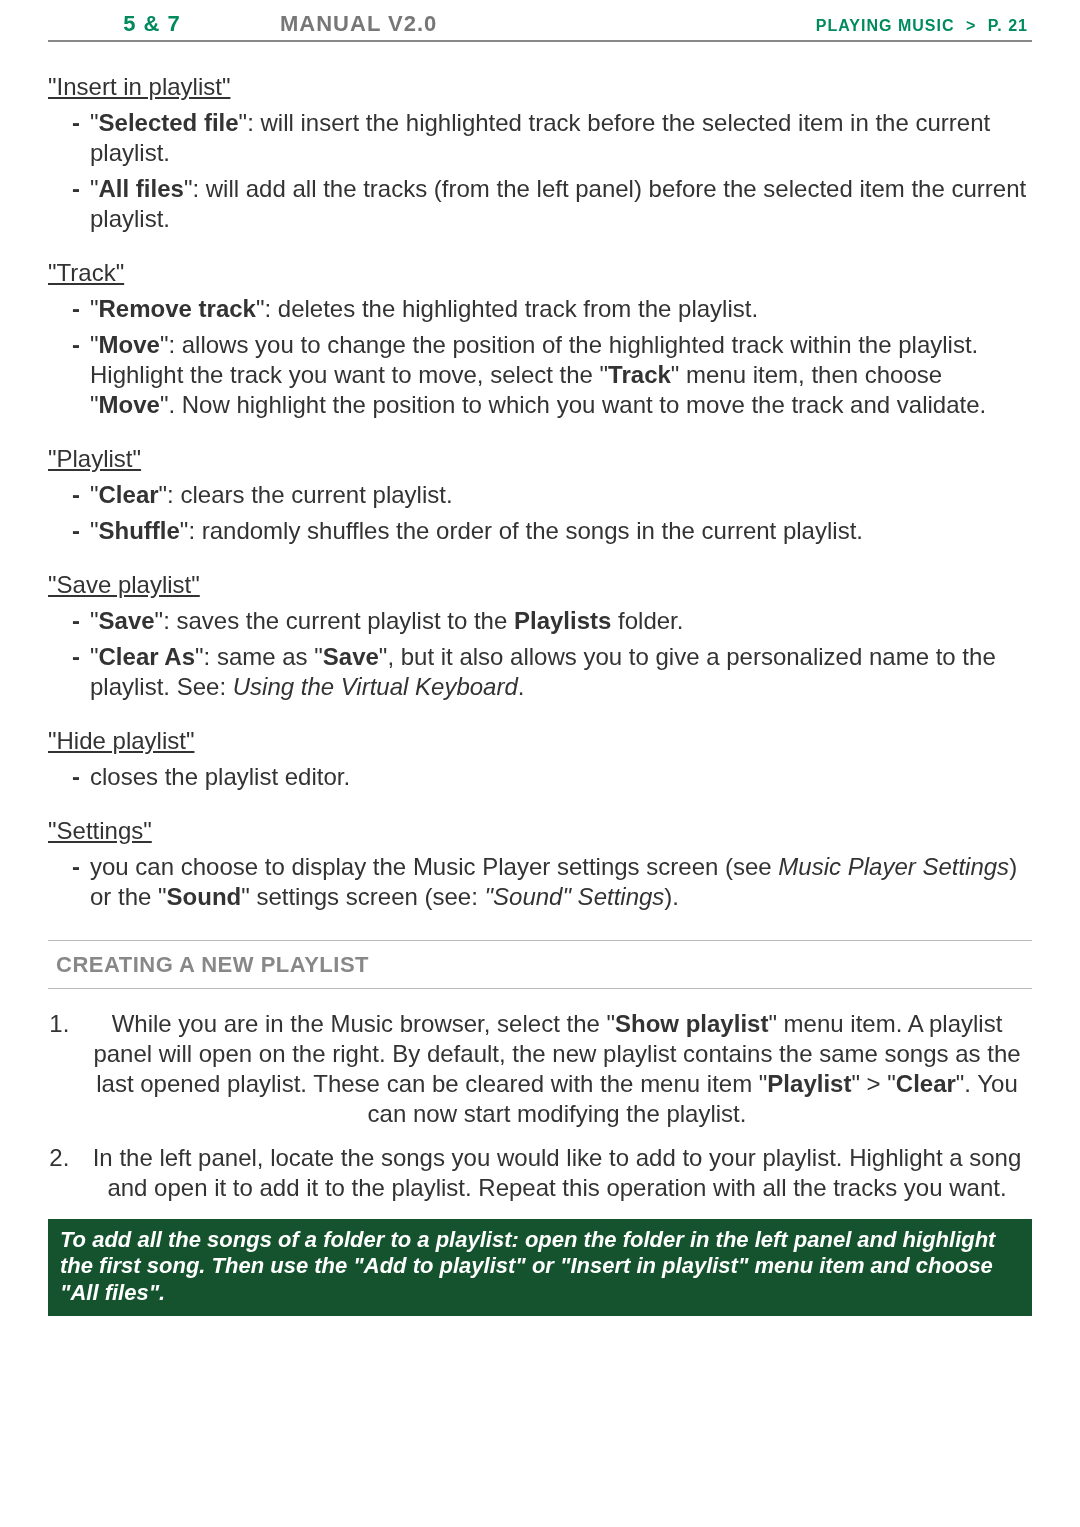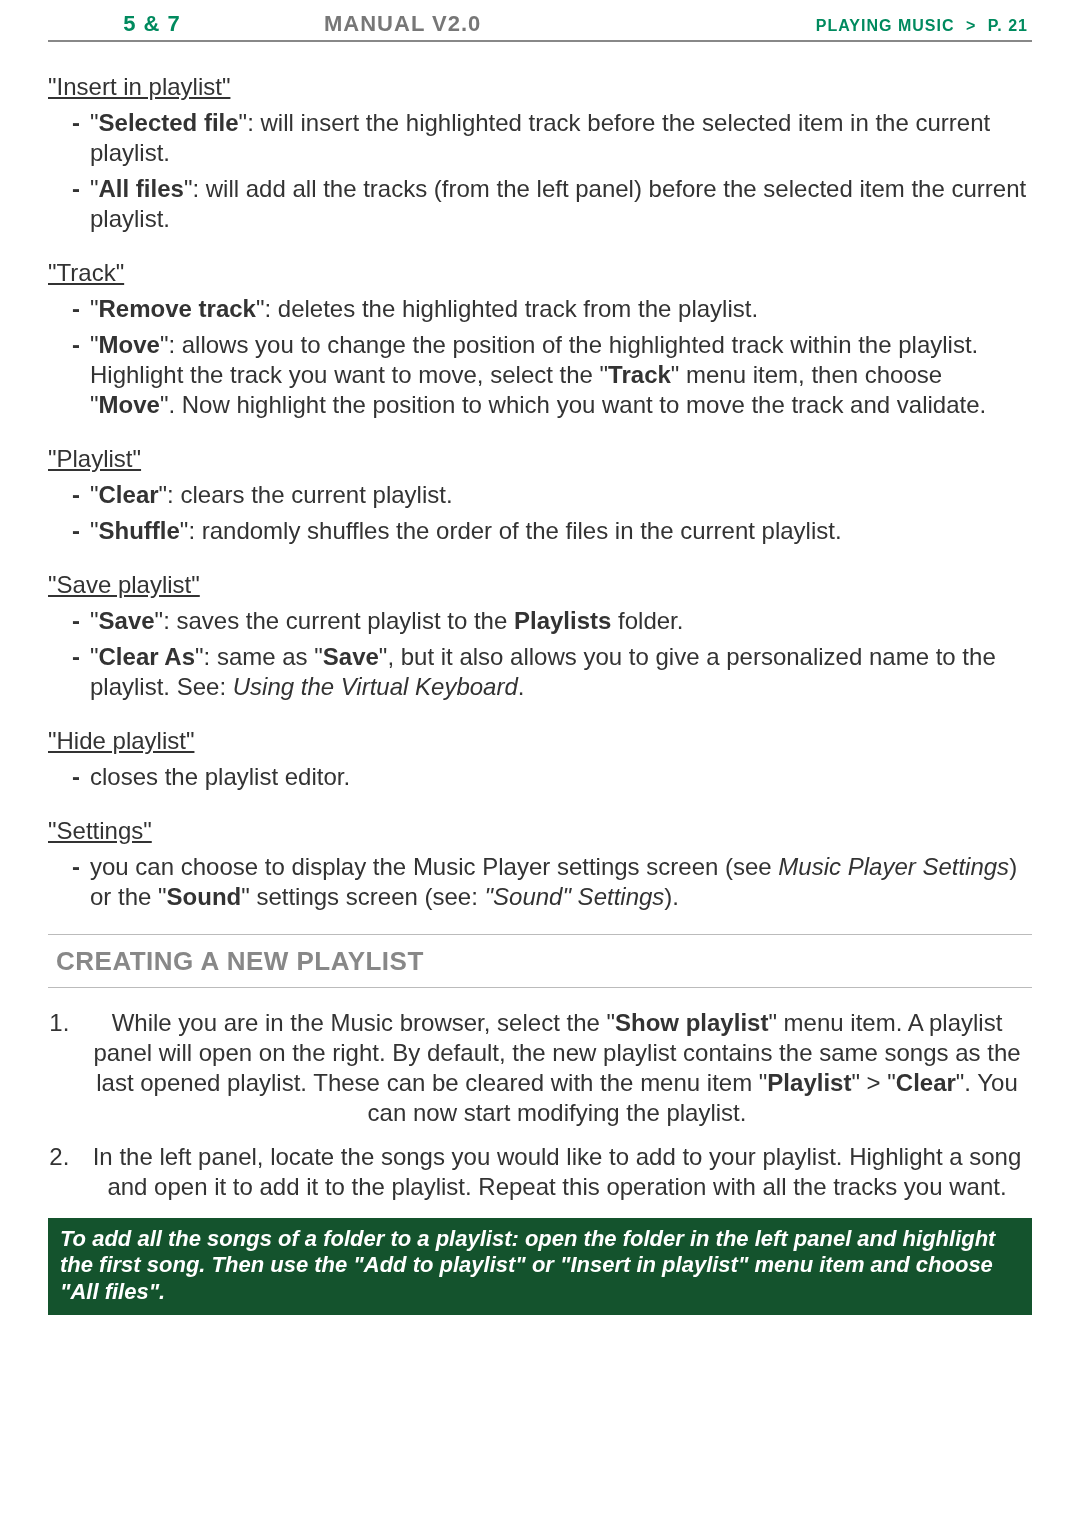--- a/index.html
+++ b/index.html
@@ -13,21 +13,20 @@
   }
   .page { padding: 0 48px 40px 48px; }
   .header {
     display: flex;
     align-items: baseline;
     border-bottom: 2px solid #888;
     padding: 10px 4px 2px 4px;
     margin-bottom: 12px;
     font-family: "Arial Narrow", "Segoe UI", sans-serif;
     letter-spacing: 1px;
-    gap: 44px;
   }
   .header-left {
     color: #008a5e;
     font-weight: 900;
     font-size: 22px;
     width: 200px;
     text-align: center;
   }
   .header-mid {
     color: #777;
@@ -62,22 +61,22 @@
   .bold { font-weight: 700; }
   .ital { font-style: italic; }
   .h2box {
     border-top: 1px solid #bbb;
     border-bottom: 1px solid #bbb;
     padding: 10px 8px;
     color: #888;
     font-weight: 900;
     font-family: "Arial Narrow", "Segoe UI", sans-serif;
     letter-spacing: 0.5px;
-    font-size: 26px;
-    margin: 22px 0 20px 0;
+    font-size: 22px;
+    margin: 28px 0 20px 0;
   }
   ol.steps { padding-left: 28px; }
   ol.steps > li { margin-bottom: 14px; padding-left: 6px; text-align: center; }
   .tipbox {
     background: #14532d;
     color: #ffffff;
     font-style: italic;
     font-weight: 700;
     padding: 8px 12px 10px 12px;
     font-family: "Helvetica Neue", Arial, sans-serif;
@@ -113,21 +112,21 @@
   <div class="section-title">"Track"</div>
   <ul class="dash">
     <li>"<span class="bold">Remove track</span>"<span>: deletes the highlighted track from the playlist.</span></li>
     <li>"<span class="bold">Move</span>"<span>: allows you to change the position of the highlighted track within the playlist. Highlight the track you want to move, select the "</span><span class="bold">Track</span><span>" menu item, then choose "</span><span class="bold">Move</span><span>". Now highlight the position to which you want to move the track and validate.</span></li>
   </ul>
 
   
   <div class="section-title">"Playlist"</div>
   <ul class="dash">
     <li>"<span class="bold">Clear</span>"<span>: clears the current playlist.</span></li>
-    <li>"<span class="bold">Shuffle</span>"<span>: randomly shuffles the order of the files in the current playlist.</span></li>
+    <li>"<span class="bold">Shuffle</span>"<span>: randomly shuffles the order of the songs in the current playlist.</span></li>
   </ul>
 
   
   <div class="section-title">"Save playlist"</div>
   <ul class="dash">
     <li>"<span class="bold">Save</span>"<span>: saves the current playlist to the </span><span class="bold">Playlists</span><span> folder.</span></li>
     <li>"<span class="bold">Clear As</span>"<span>: same as "</span><span class="bold">Save</span><span>", but it also allows you to give a personalized name to the playlist. See: </span><span class="ital">Using the Virtual Keyboard</span><span>.</span></li>
   </ul>
 
   

